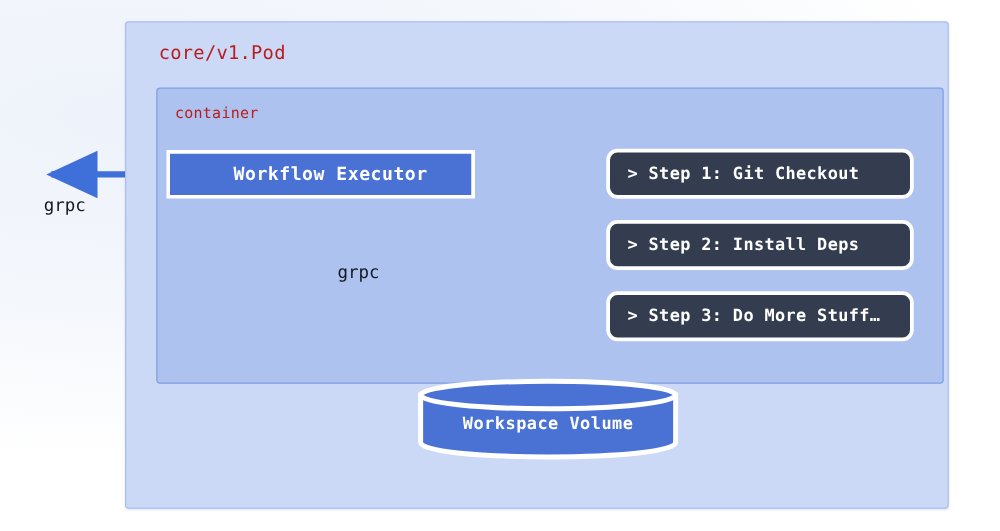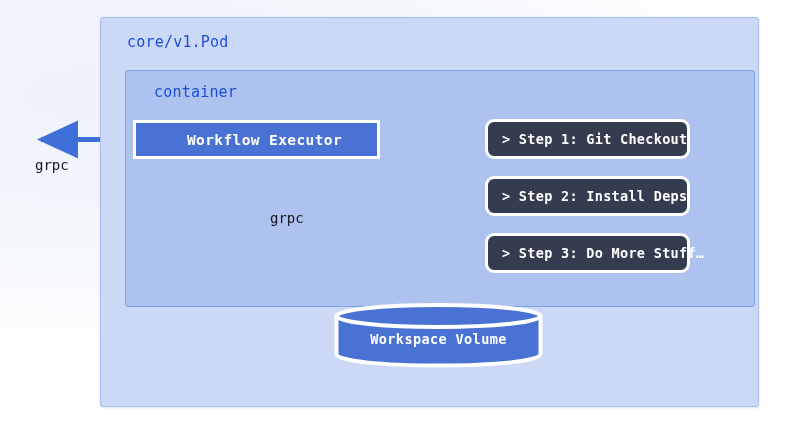--- a/index.html
+++ b/index.html
@@ -50,28 +50,28 @@
     height: 235px;
     background: #adc2ef;
     border: 1px solid #7e9fe4;
     border-radius: 3px;
   }
   .box-label {
     position: absolute;
     left: 26px;
     top: 15px;
     font-size: 15px;
-    color: #1d4ed8;
+    color: #b91c1c;
     letter-spacing: 0.2px;
     white-space: nowrap;
   }
   .container-box .box-label {
-    left: 28px;
+    left: 14px;
     top: 12px;
-    font-size: 15px;
+    font-size: 12px;
   }
 
   
   .executor {
     position: absolute;
     left: 133px;
     top: 120px;
     width: 247px;
     height: 39px;
     background: #4a72d4;
@@ -85,21 +85,21 @@
     font-weight: bold;
     letter-spacing: 0.4px;
     white-space: nowrap;
     padding-left: 16px;
   }
 
   
   .step {
     position: absolute;
     left: 485px;
-    width: 205px;
+    width: 246px;
     height: 40px;
     background: #333d4f;
     border: 3px solid #ffffff;
     border-radius: 9px;
     box-sizing: border-box;
     display: flex;
     align-items: center;
     color: #ffffff;
     font-size: 13.5px;
     font-weight: bold;

